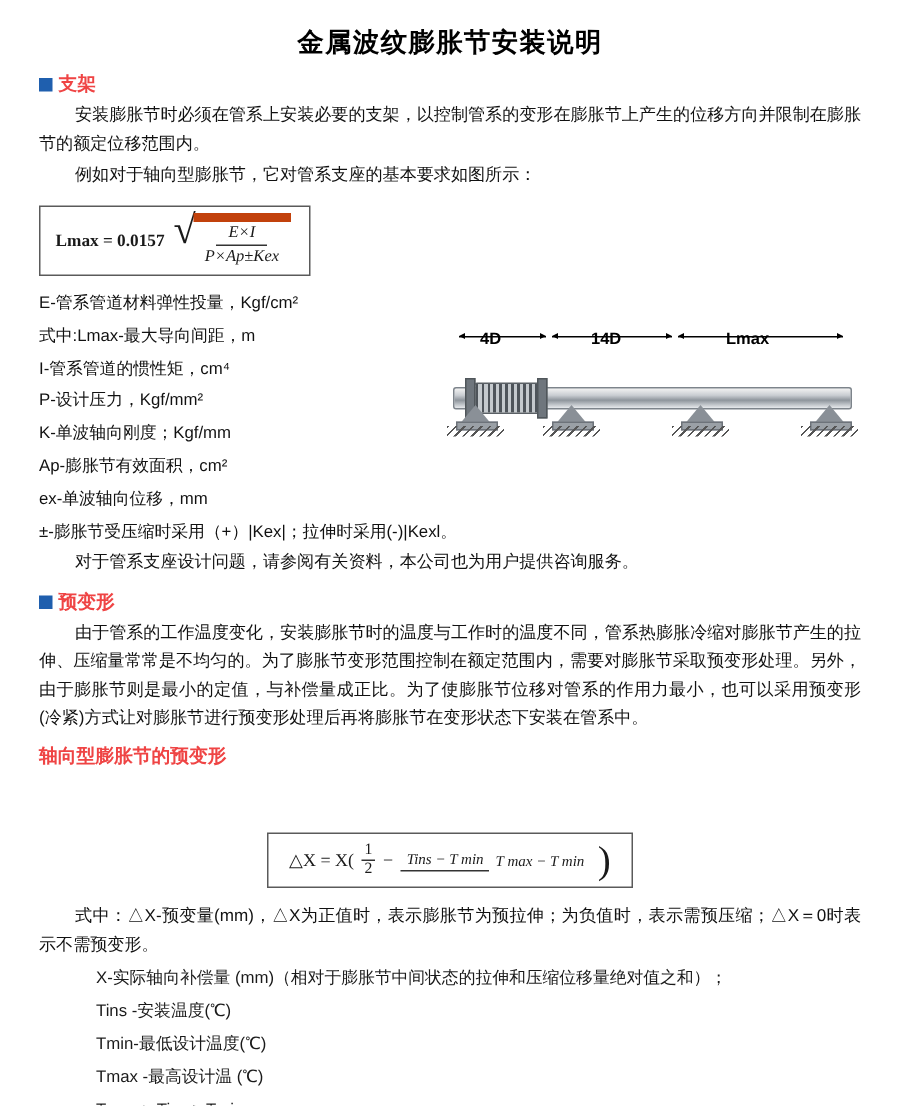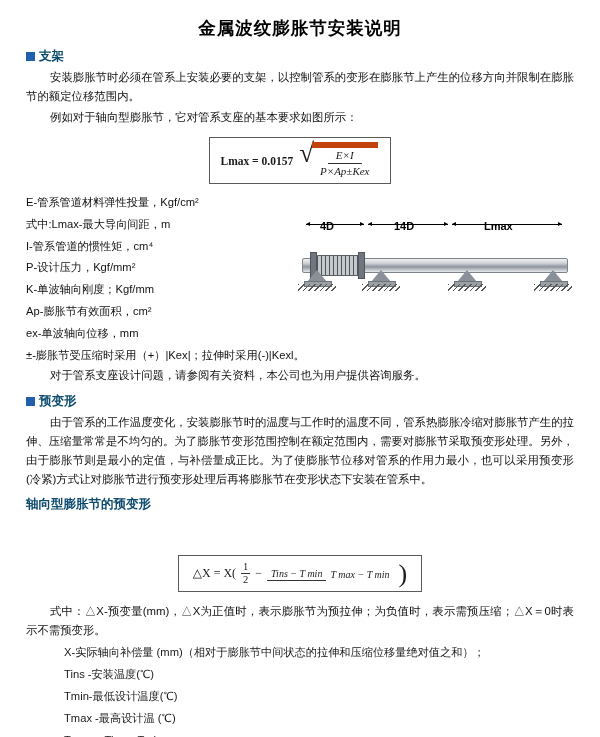--- a/index.html
+++ b/index.html
@@ -25,21 +25,21 @@
     text-align: center;
     font-size: 17.5px;
     font-weight: bold;
     letter-spacing: 1px;
     margin: 2px 0 10px 0;
     color: #000;
   }
   .sec-head {
     font-size: 12.5px;
     font-weight: bold;
-    color: #0c4a6e;
+    color: #ef4444;
     margin: 9px 0 4px 0;
     display: flex;
     align-items: center;
     gap: 4px;
   }
   .blue-square {
     display: inline-block;
     width: 9px;
     height: 9px;
     background: #1f5fae;
@@ -53,21 +53,21 @@
     line-height: 1.68;
     margin: 0 0 2px 0;
     text-align: justify;
     color: #111;
   }
   p.indent {
     text-indent: 24px;
   }
   .formula-box {
     display: flex;
-    justify-content: center;
+    justify-content: flex-start;
     margin: 10px 0 8px 0;
   }
   .formula-inner {
     border: 1px solid #5a5a5a;
     padding: 4px 12px 4px 10px;
     display: flex;
     align-items: center;
     font-size: 11.5px;
     font-family: "Liberation Serif", serif;
   }

